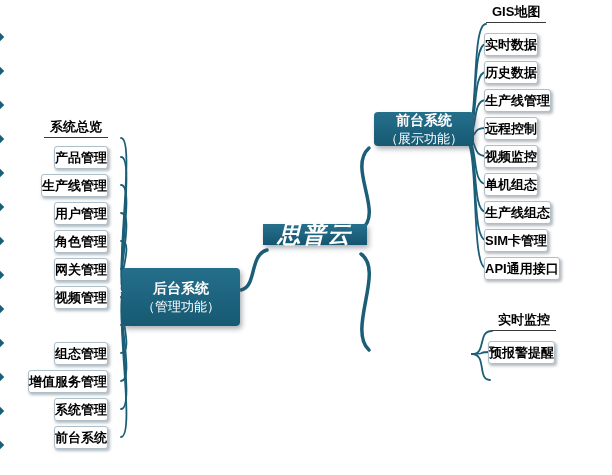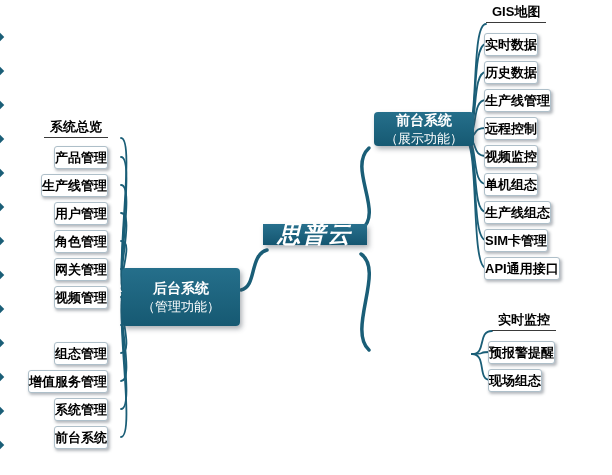--- a/index.html
+++ b/index.html
@@ -137,15 +137,14 @@
   <div class="leaf box" style="top:89px;left:484px">生产线管理</div>
   <div class="leaf box" style="top:117px;left:484px">远程控制</div>
   <div class="leaf box" style="top:145px;left:484px">视频监控</div>
   <div class="leaf box" style="top:173px;left:484px">单机组态</div>
   <div class="leaf box" style="top:201px;left:484px">生产线组态</div>
   <div class="leaf box" style="top:229px;left:484px">SIM卡管理</div>
   <div class="leaf box" style="top:257px;left:484px">API通用接口</div>
 
   <div class="leaf line-node" style="top:311px;left:492px">实时监控</div>
   <div class="leaf box" style="top:341px;left:488px">预报警提醒</div>
-  <div class="leaf box" style="top:369px;left:488px">现场组态</div>
 
 </div>
 
 </body></html>

